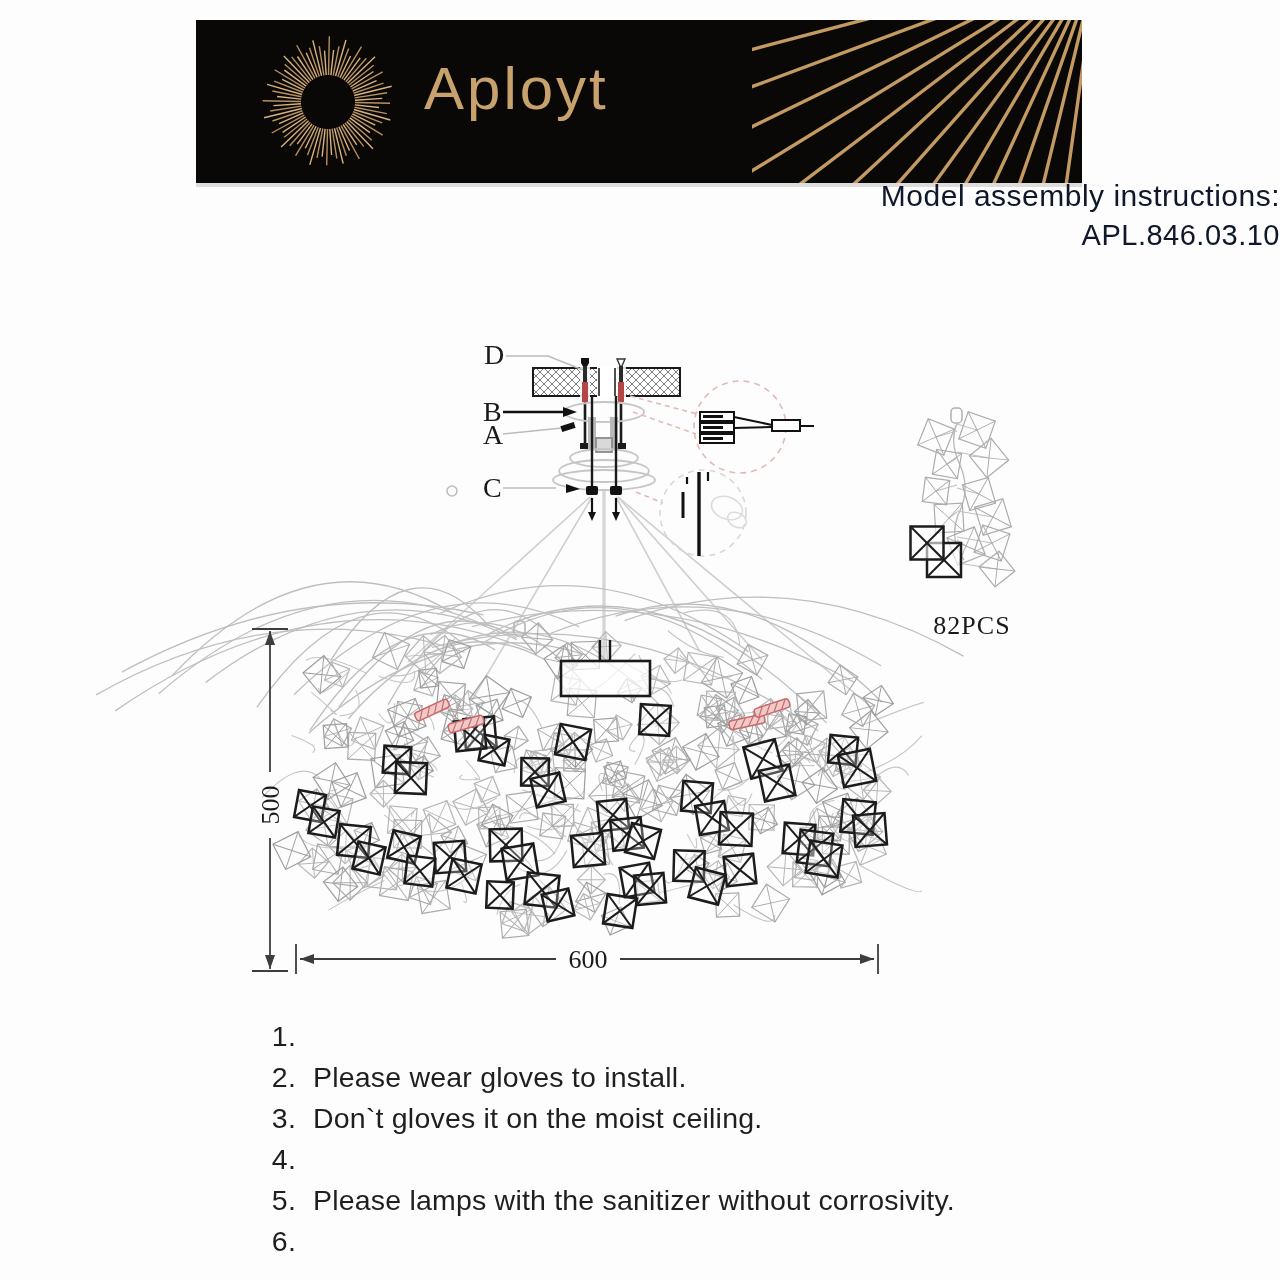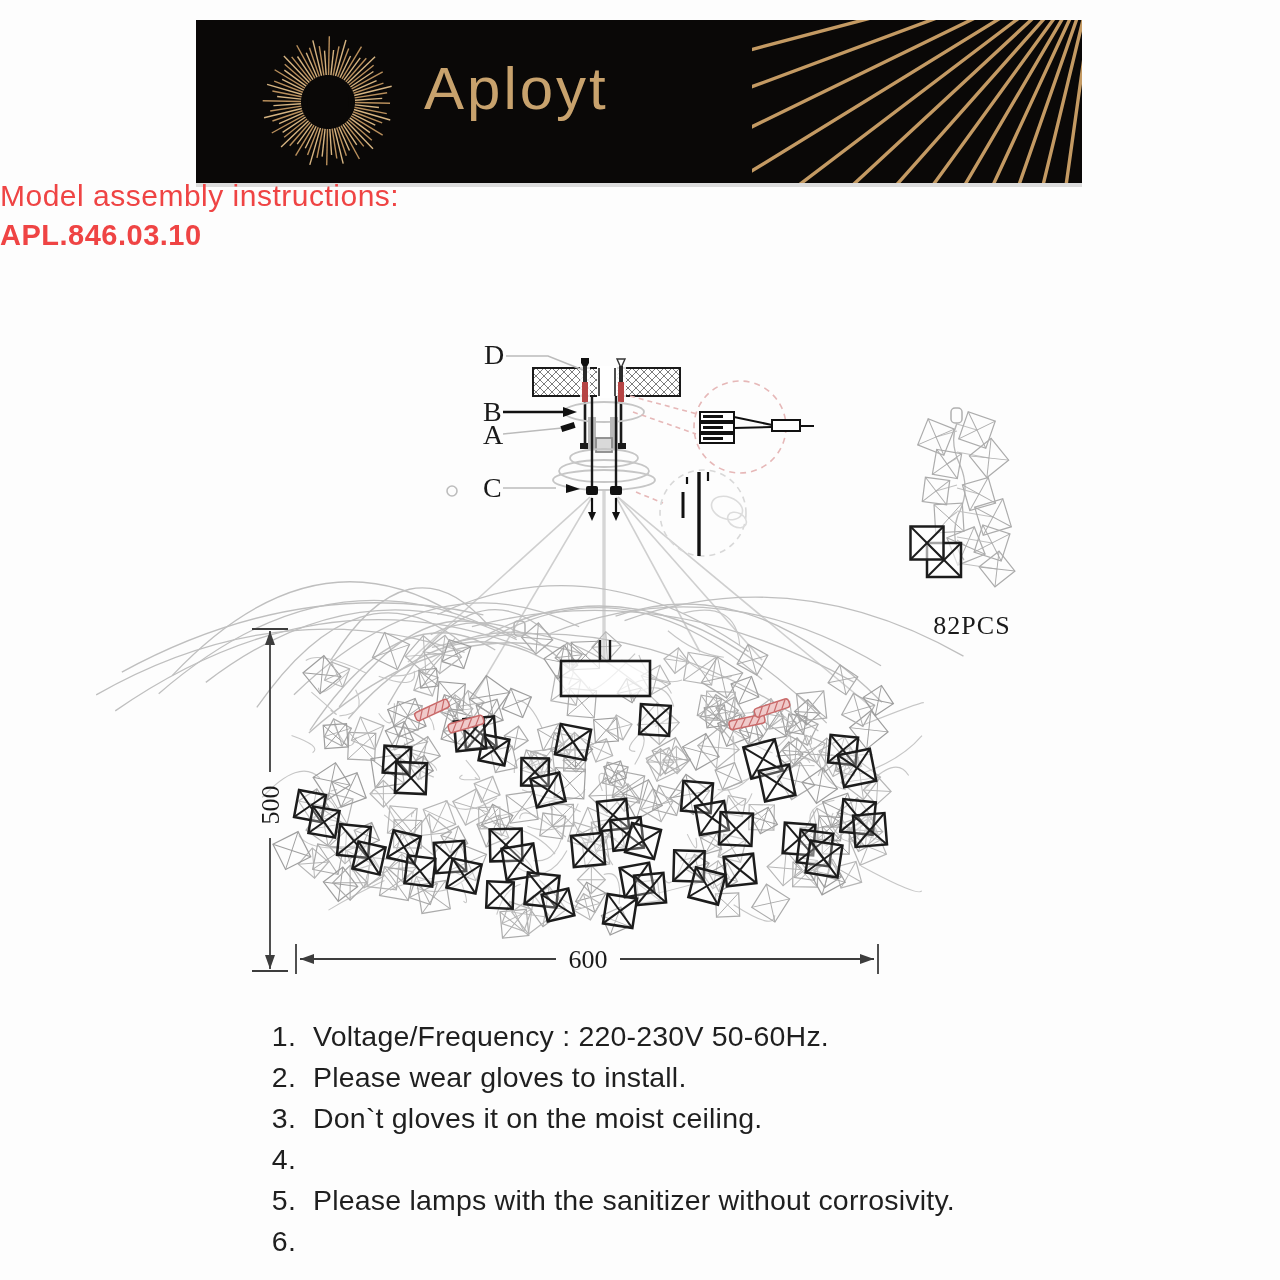--- a/index.html
+++ b/index.html
@@ -6,23 +6,23 @@
   .page{position:relative;width:1280px;height:1280px;background:#fdfdfd;overflow:hidden;
         font-family:"Liberation Sans",sans-serif;}
   
   .banner{position:absolute;left:196px;top:0;width:886px;height:163px;background:#0a0807;
           border-bottom:4px solid #dcdcdc;overflow:hidden;margin-top:20px;}
   .logo-svg{position:absolute;left:52px;top:2px;}
   .brand-name{position:absolute;left:228px;top:34px;font-size:60px;font-weight:400;
               letter-spacing:3px;color:#c8a26d;font-family:"Liberation Sans",sans-serif;}
   .rays-svg{position:absolute;right:0;top:0;}
   
-  .titles{position:absolute;left:0;top:176px;width:1280px;text-align:left;color:#ef4444;}
+  .titles{position:absolute;left:0;top:176px;width:1280px;text-align:right;color:#0f172a;}
   .title-line{font-size:30px;font-weight:500;letter-spacing:.5px;line-height:40px;}
-  .model-line{font-size:29px;font-weight:700;letter-spacing:.5px;line-height:38px;}
+  .model-line{font-size:29px;font-weight:400;letter-spacing:.5px;line-height:38px;}
   
   .diagram{position:absolute;left:0;top:0;width:1280px;height:1280px;}
   .seriftxt{font-family:"Liberation Serif",serif;fill:#1a1a1a;}
   
   .instructions{position:absolute;left:0;top:1022px;width:1280px;color:#1f1f1f;}
   .inst-row{display:flex;align-items:baseline;margin-bottom:12px;font-size:28.5px;
             font-weight:500;letter-spacing:.2px;line-height:29px;}
   .inst-num{width:46px;text-align:right;margin-right:17px;margin-left:250px;flex:0 0 auto;}
   .inst-text{flex:1;}
 </style>
@@ -1586,21 +1586,20 @@
       <line x1="620" y1="959" x2="874" y2="959"></line>
       <polygon points="314,954 314,964 300,959" fill="#3d3d3d" stroke="none"></polygon>
       <polygon points="860,954 860,964 874,959" fill="#3d3d3d" stroke="none"></polygon>
       <text class="seriftxt" x="588" y="968" font-size="26" text-anchor="middle" stroke="none" fill="#333">600</text>
     </g>
   </svg>
 
   <div class="instructions" id="instruction-list">
       <div class="inst-row">
         <span class="inst-num">1.</span>
-        <span class="inst-text">Voltage/Frequency : 220-230V 50-60Hz.</span>
       </div>
       <div class="inst-row">
         <span class="inst-num">2.</span>
         <span class="inst-text">Please wear gloves to install.</span>
       </div>
       <div class="inst-row">
         <span class="inst-num">3.</span>
         <span class="inst-text">Don`t gloves it on the moist ceiling.</span>
       </div>
       <div class="inst-row">

